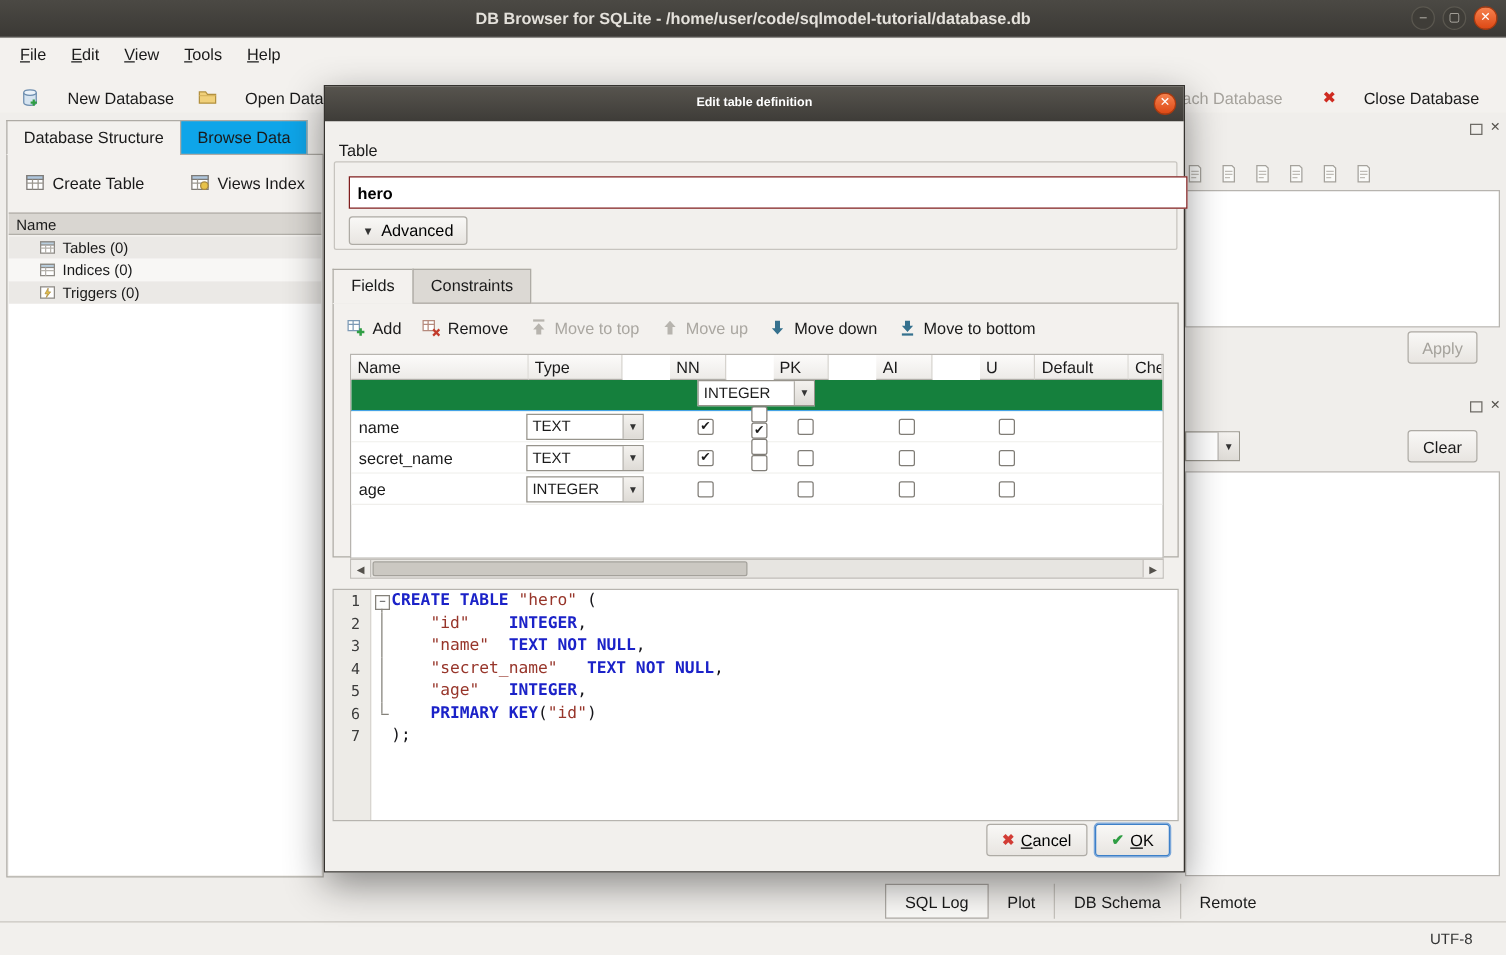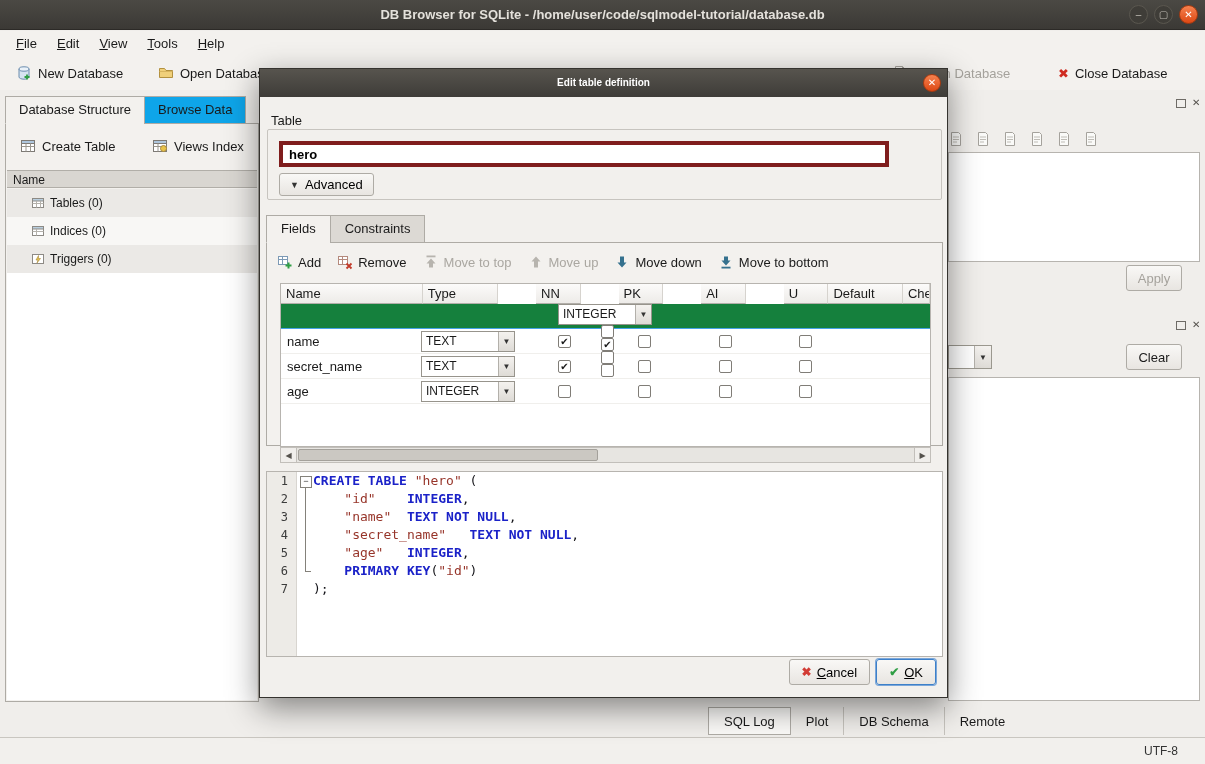--- a/index.html
+++ b/index.html
@@ -17,38 +17,38 @@
   .win-controls { position:absolute; right:7px; top:5px; display:flex; gap:6px; }
   .winbtn { width:19px; height:19px; border-radius:50%; background:#3f3d38; border:1px solid #5a574f;
     color:#c0bcb4; font-size:10px; display:flex; align-items:center; justify-content:center; line-height:1; }
   .winbtn.close { background:linear-gradient(#f6824f,#dd4814); border-color:#a83a10; color:#fff; font-weight:bold; }
 
   
   .menubar { position:absolute; left:0; top:31px; width:1205px; height:25px; background:#f3f1ee;
     display:flex; align-items:center; padding-left:6px; }
   .menu-item { padding:3px 10px; font-size:13px; }
   .toolbar { position:absolute; left:0; top:56px; width:1205px; height:34px; background:#f3f1ee; }
-  .tool-btn { position:absolute; top:4px; height:26px; display:flex; align-items:center; gap:6px;
+  .tool-btn { position:absolute; top:4px; height:26px; display:flex; align-items:flex-end; gap:22px;
     padding:0 8px; font-size:13px; white-space:nowrap; }
   .tool-btn.disabled { color:#a5a29c; }
   .red-x { color:#cf2b20; font-weight:bold; font-size:13px; }
 
   
   .main-tabs { position:absolute; left:5px; top:96px; display:flex; z-index:2; }
   .mtab { height:28px; padding:5px 13px; border:1px solid #aeaba5; background:#0ea5e9;
     margin-right:-1px; font-size:13px; }
   .mtab.sel { background:#f3f1ee; border-bottom-color:#f3f1ee; }
   .left-panel { position:absolute; left:5px; top:123px; width:254px; height:579px;
     background:#f3f1ee; border:1px solid #aeaba5; z-index:1; }
   .create-btn { position:absolute; top:9px; height:26px; display:flex; align-items:center; gap:6px;
     padding:0 6px; font-size:13px; white-space:nowrap; }
   .tree-header { position:absolute; left:1px; right:1px; top:46px; height:18px; background:#d9d6d1;
     border-top:1px solid #b1aea8; border-bottom:1px solid #b1aea8; font-size:12px; padding:2px 6px; }
   .tree-body { position:absolute; left:1px; right:1px; top:65px; bottom:1px; background:#fff; }
-  .tree-row { height:28px; display:flex; align-items:center; gap:5px; padding-left:24px; font-size:12px; }
+  .tree-row { height:18px; display:flex; align-items:center; gap:5px; padding-left:24px; font-size:12px; }
   .tree-row:nth-child(odd) { background:#ebe9e6; }
   .tree-row:nth-child(even) { background:#f8f7f5; }
 
   
   .dock-btns { position:absolute; display:flex; gap:6px; align-items:center; }
   .mini-sq { width:10px; height:9px; border:1px solid #6e6b66; background:transparent; }
   .mini-x { font-size:10px; color:#55524d; line-height:1; }
   .mini-row { position:absolute; left:948px; top:131px; display:flex; gap:11px; }
   .panel-white { position:absolute; background:#fff; border:1px solid #b7b4af; }
   .btn { display:inline-flex; align-items:center; justify-content:center; gap:5px; height:26px; padding:0 12px;
@@ -74,21 +74,21 @@
     border:1px solid #35332f; box-shadow:0 10px 30px rgba(0,0,0,0.45); z-index:10; }
   .dlg-titlebar { position:absolute; left:0; top:0; right:0; height:28px;
     background:linear-gradient(#57544e,#3e3c38); }
   .dlg-title { display:block; text-align:center; line-height:28px; color:#fff; font-weight:bold; font-size:10px; }
   .dlg-close { position:absolute; right:6px; top:5px; width:18px; height:18px; border-radius:50%;
     background:linear-gradient(#f6824f,#dd4814); border:1px solid #a83a10; color:#fff; font-size:10px;
     font-weight:bold; display:flex; align-items:center; justify-content:center; line-height:1; }
   .lbl-table { position:absolute; left:11px; top:44px; font-size:13px; }
   .groupbox { position:absolute; left:7px; top:60px; width:675px; height:71px;
     border:1px solid #c7c4bf; border-radius:2px; }
-  .table-input { position:absolute; left:11px; top:11px; width:610px; height:26px; border:4px solid #7f1d1d;
+  .table-input { position:absolute; left:11px; top:11px; width:671px; height:26px; border:1px solid #7f1d1d;
     background:#fff; font-family:"Liberation Sans","DejaVu Sans",sans-serif; font-size:13px; font-weight:bold;
     padding:0 6px; outline:none; }
   .advanced-btn { position:absolute; left:11px; top:43px; height:23px; display:flex; align-items:center; gap:6px;
     padding:0 10px; background:linear-gradient(#f9f8f6,#e8e5e1); border:1px solid #aeaba5; border-radius:3px;
     font-size:13px; }
   .tri { font-size:9px; color:#333; }
   .dlg-tabs { position:absolute; left:6px; top:146px; display:flex; z-index:2; }
   .dtab { height:28px; padding:5px 14px; border:1px solid #aeaba5; background:#dcd9d4; margin-right:-1px; font-size:13px; }
   .dtab.sel { background:#f3f1ee; border-bottom-color:#f3f1ee; }
   .fields-frame { position:absolute; left:6px; top:173px; width:677px; height:204px;

